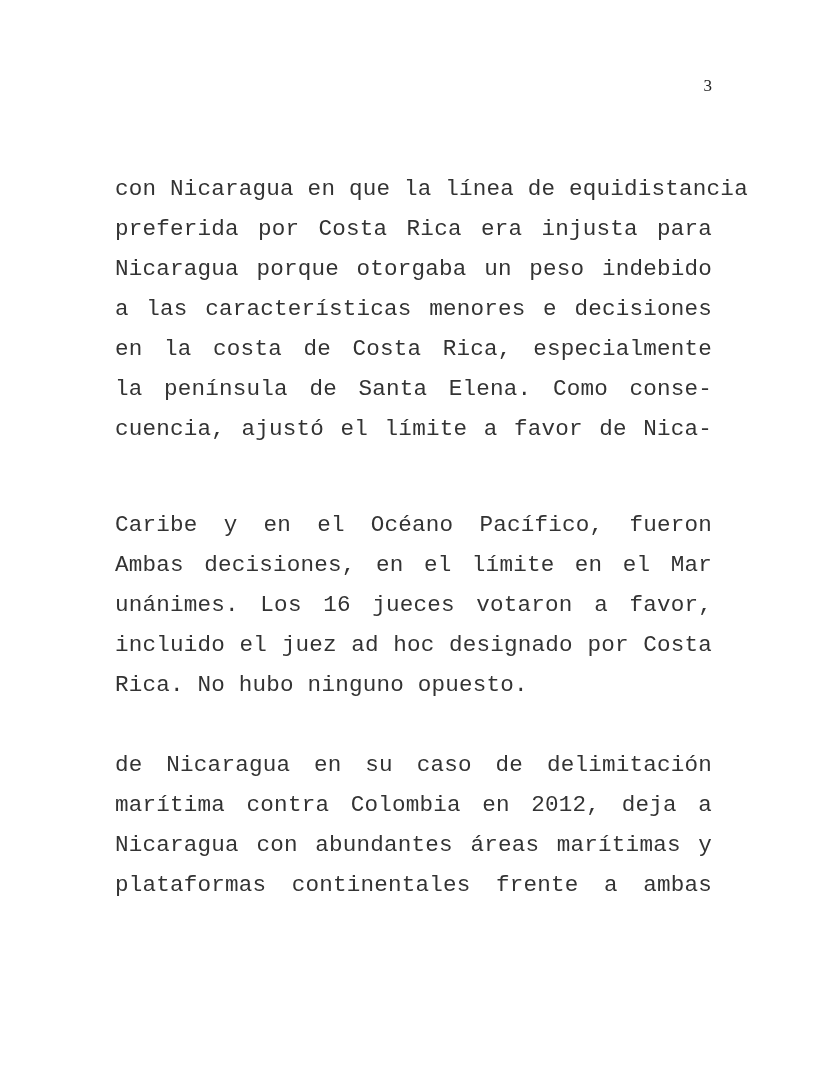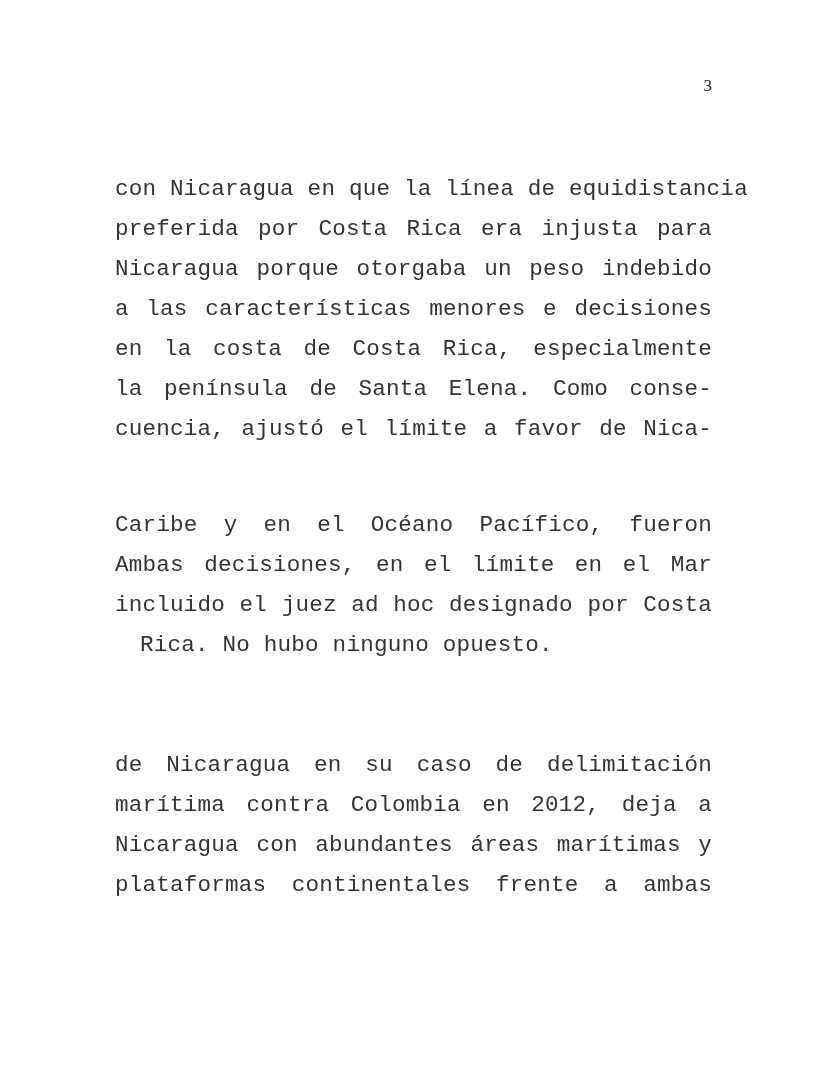--- a/index.html
+++ b/index.html
@@ -13,41 +13,42 @@
     .line {
       font-family: "Liberation Mono", monospace;
       font-size: 22.6px;
       color: #333;
       height: 40px; line-height: 40px;
       white-space: nowrap;
       text-align: justify;
       text-align-last: justify;
       letter-spacing: 0.2px;
     }
-    .line.last { text-align-last: left; margin-left: 25px; }
+    .line.last { text-align-last: left; }
   </style>
 </head>
 <body>
 
 <div>
   <div class="page-number">3</div>
 
   <div class="para" style="top:145px;margin-top:24px;">
     <div class="line">con Nicaragua en que la línea de equidistancia</div>
     <div class="line">preferida por Costa Rica era injusta para</div>
     <div class="line">Nicaragua porque otorgaba un peso indebido</div>
     <div class="line">a las características menores e decisiones</div>
     <div class="line">en la costa de Costa Rica, especialmente</div>
     <div class="line">la península de Santa Elena. Como conse-</div>
     <div class="line">cuencia, ajustó el límite a favor de Nica-</div>
   </div>
 
   <div class="para" style="top:505px;">
     <div class="line">Caribe y en el Océano Pacífico, fueron</div>
     <div class="line">Ambas decisiones, en el límite en el Mar</div>
+    <div class="line">unánimes. Los 16 jueces votaron a favor,</div>
     <div class="line">incluido el juez ad hoc designado por Costa</div>
     <div class="line last">Rica. No hubo ninguno opuesto.</div>
   </div>
 
   <div class="para" style="top:745px;">
     <div class="line">de Nicaragua en su caso de delimitación</div>
     <div class="line">marítima contra Colombia en 2012, deja a</div>
     <div class="line">Nicaragua con abundantes áreas marítimas y</div>
     <div class="line">plataformas continentales frente a ambas</div>
   </div>

